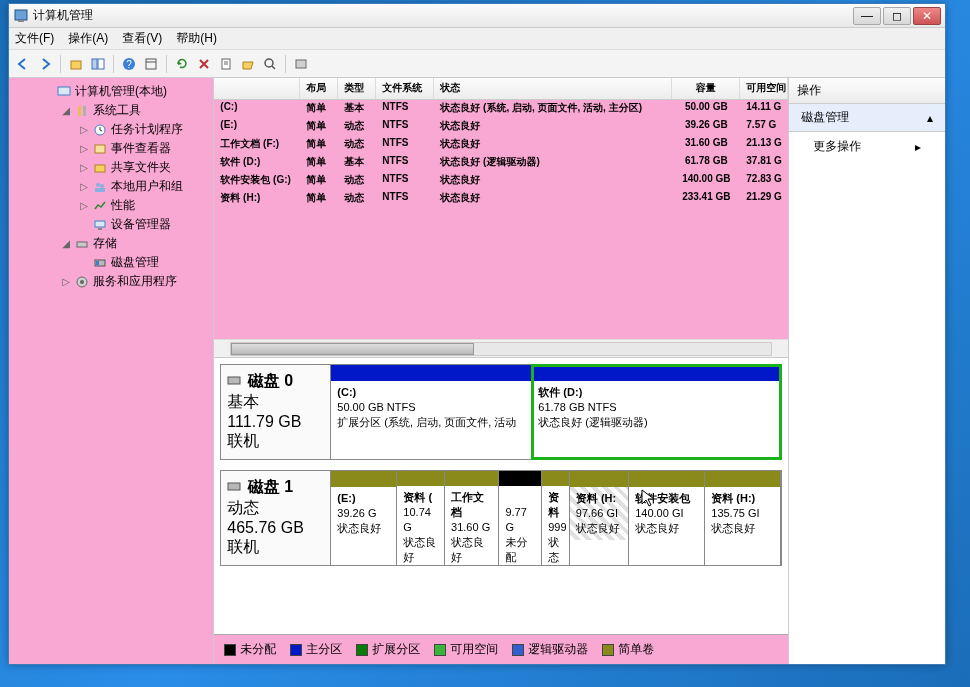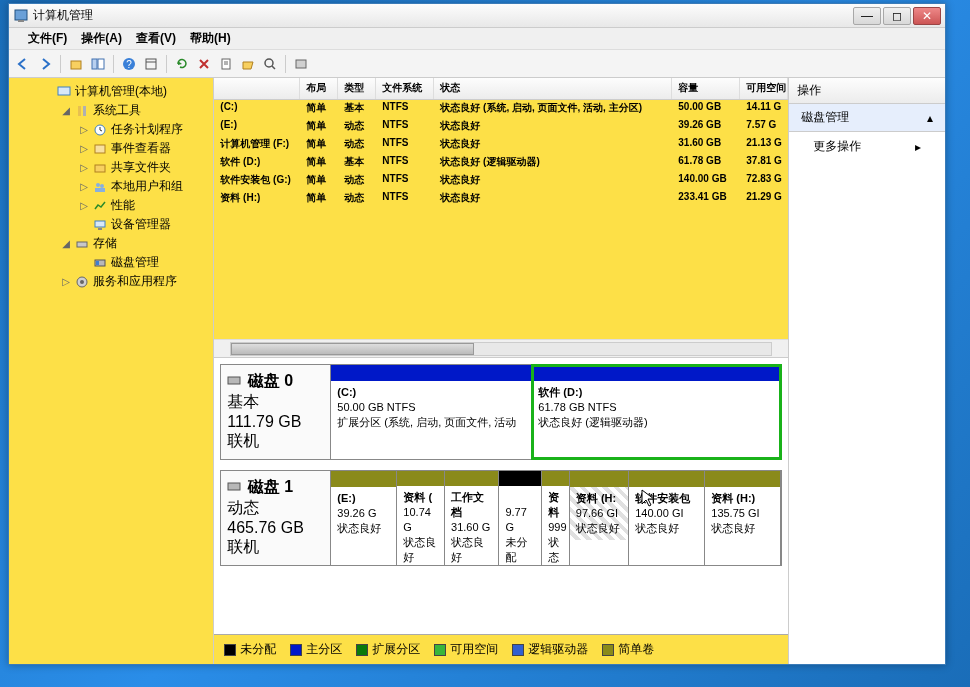--- a/index.html
+++ b/index.html
@@ -1,42 +1,42 @@
 <!DOCTYPE html>
 <html><head>
 <meta charset="utf-8">
 <style>
 * { box-sizing: border-box; margin: 0; padding: 0; }
 body { font-family: "Microsoft YaHei", "SimSun", Arial, sans-serif; font-size: 12px; background: linear-gradient(135deg, #1a6db8, #2a8de8, #1a6db8); width: 970px; height: 687px; overflow: hidden; position: relative; }
-.window { position: absolute; left: 8px; top: 3px; width: 938px; height: 662px; background: #fde047; border: 1px solid #3a7bb8; box-shadow: 0 0 8px rgba(0,0,0,0.3); }
+.window { position: absolute; left: 8px; top: 3px; width: 938px; height: 662px; background: #f9a8d4; border: 1px solid #3a7bb8; box-shadow: 0 0 8px rgba(0,0,0,0.3); }
 .titlebar { height: 24px; background: linear-gradient(#fcfcfc, #e8e8e8); border-bottom: 1px solid #ccc; display: flex; align-items: center; padding: 0 4px; }
 .titlebar .ticon { width: 16px; height: 16px; margin-right: 4px; display: inline-flex; }
 .titlebar .title { flex: 1; font-size: 12px; color: #000; }
 .winbtns { display: flex; gap: 2px; }
 .winbtn { width: 28px; height: 18px; display: flex; align-items: center; justify-content: center; font-size: 12px; background: linear-gradient(#f0f0f0,#d8d8d8); border: 1px solid #a8a8a8; border-radius: 2px; }
 .winbtn.close { background: linear-gradient(#e88,#c55); color: #fff; border-color:#944; }
-.menubar { height: 22px; background: #f0f0f0; display: flex; align-items: center; padding: 0 19px; gap: 14px; border-bottom: 1px solid #ddd; font-weight: bold; }
+.menubar { height: 22px; background: #f0f0f0; display: flex; align-items: center; padding: 0 6px; gap: 14px; border-bottom: 1px solid #ddd; }
 .menubar span { font-size: 12px; cursor: default; }
 .toolbar { height: 28px; background: #f4f4f4; border-bottom: 1px solid #ccc; display: flex; align-items: center; padding: 0 4px; gap: 2px; }
 .tbtn { width: 20px; height: 20px; display: flex; align-items: center; justify-content: center; border: 1px solid transparent; }
 .tsep { width:1px; height:18px; background:#ccc; margin:0 3px; }
 .body3 { display: flex; height: calc(100% - 74px); padding-left: 40px; }
 .tree { width: 178px; border-right: 1px solid #ccc; padding: 4px 2px; overflow: auto; }
 .tnode { display: flex; align-items: center; padding: 1px 2px; white-space: nowrap; }
 .tnode .tw { width: 10px; text-align: center; color:#666; font-size:10px; }
 .tnode .ti { width: 16px; height: 16px; margin: 0 3px; display: inline-flex; align-items:center; justify-content:center; }
 .ind1 { padding-left: 10px; }
 .ind2 { padding-left: 28px; }
 .center { flex: 1; display: flex; flex-direction: column; border-right:1px solid #ccc; }
 .listwrap { height: 280px; display:flex; flex-direction:column; border-bottom:1px solid #ccc; overflow:hidden; }
 .listhdr { display:flex; background: linear-gradient(#fdfdfd,#ececec); border-bottom:1px solid #ccc; height:22px; flex-shrink:0; }
 .listhdr > div, .lrow > div { padding: 3px 6px; border-right:1px solid #ddd; overflow:hidden; white-space:nowrap; font-size:10px;font-weight:bold; }
 .lrow { display:flex; height:18px; }
 .lrow > div { padding:1px 6px; border-right: none; }
-.c0{width:86px;} .c1{width:38px;} .c2{width:38px;} .c3{width:58px;} .c4{width:238px;} .c5{width:68px; text-align:left;} .c6{width:48px;}
+.c0{width:86px;} .c1{width:38px;} .c2{width:38px;} .c3{width:58px;} .c4{width:238px;} .c5{width:68px; text-align:center;} .c6{width:48px;}
 .listbody { flex:1; overflow:hidden; }
 .hscroll { height:18px; background:#f0f0f0; border-top:1px solid #ddd; display:flex; align-items:center; padding:0 16px; margin-top:auto; }
 .hscroll .track{ flex:1; height:14px; background:#e8e8e8; border:1px solid #ccc; position:relative;}
 .hscroll .thumb{position:absolute;left:0;top:0;height:12px;width:45%;background:linear-gradient(#ddd,#bbb);border:1px solid #999;}
 .diskarea { flex:1; overflow:auto; padding:6px; background:#fff; }
 .diskrow { display:flex; border:1px solid #888; margin-bottom:10px; height:96px; }
 .diskhdr { width:110px; background:#fafafa; border-right:1px solid #888; padding:6px; font-size:16px; }
 .diskhdr .diskicon { display:inline-block; width:16px; vertical-align:middle; }
 .diskparts { flex:1; display:flex; }
 .part { border-right:1px solid #888; display:flex; flex-direction:column; overflow:hidden; }
@@ -289,21 +289,21 @@
             <div class="lrow">
               <div class="c0">(E:)</div>
               <div class="c1">简单</div>
               <div class="c2">动态</div>
               <div class="c3">NTFS</div>
               <div class="c4">状态良好</div>
               <div class="c5">39.26 GB</div>
               <div class="c6">7.57 G</div>
             </div>
             <div class="lrow">
-              <div class="c0">计算机管理 (F:)</div>
+              <div class="c0">工作文档 (F:)</div>
               <div class="c1">简单</div>
               <div class="c2">动态</div>
               <div class="c3">NTFS</div>
               <div class="c4">状态良好</div>
               <div class="c5">31.60 GB</div>
               <div class="c6">21.13 G</div>
             </div>
             <div class="lrow">
               <div class="c0">软件 (D:)</div>
               <div class="c1">简单</div>

